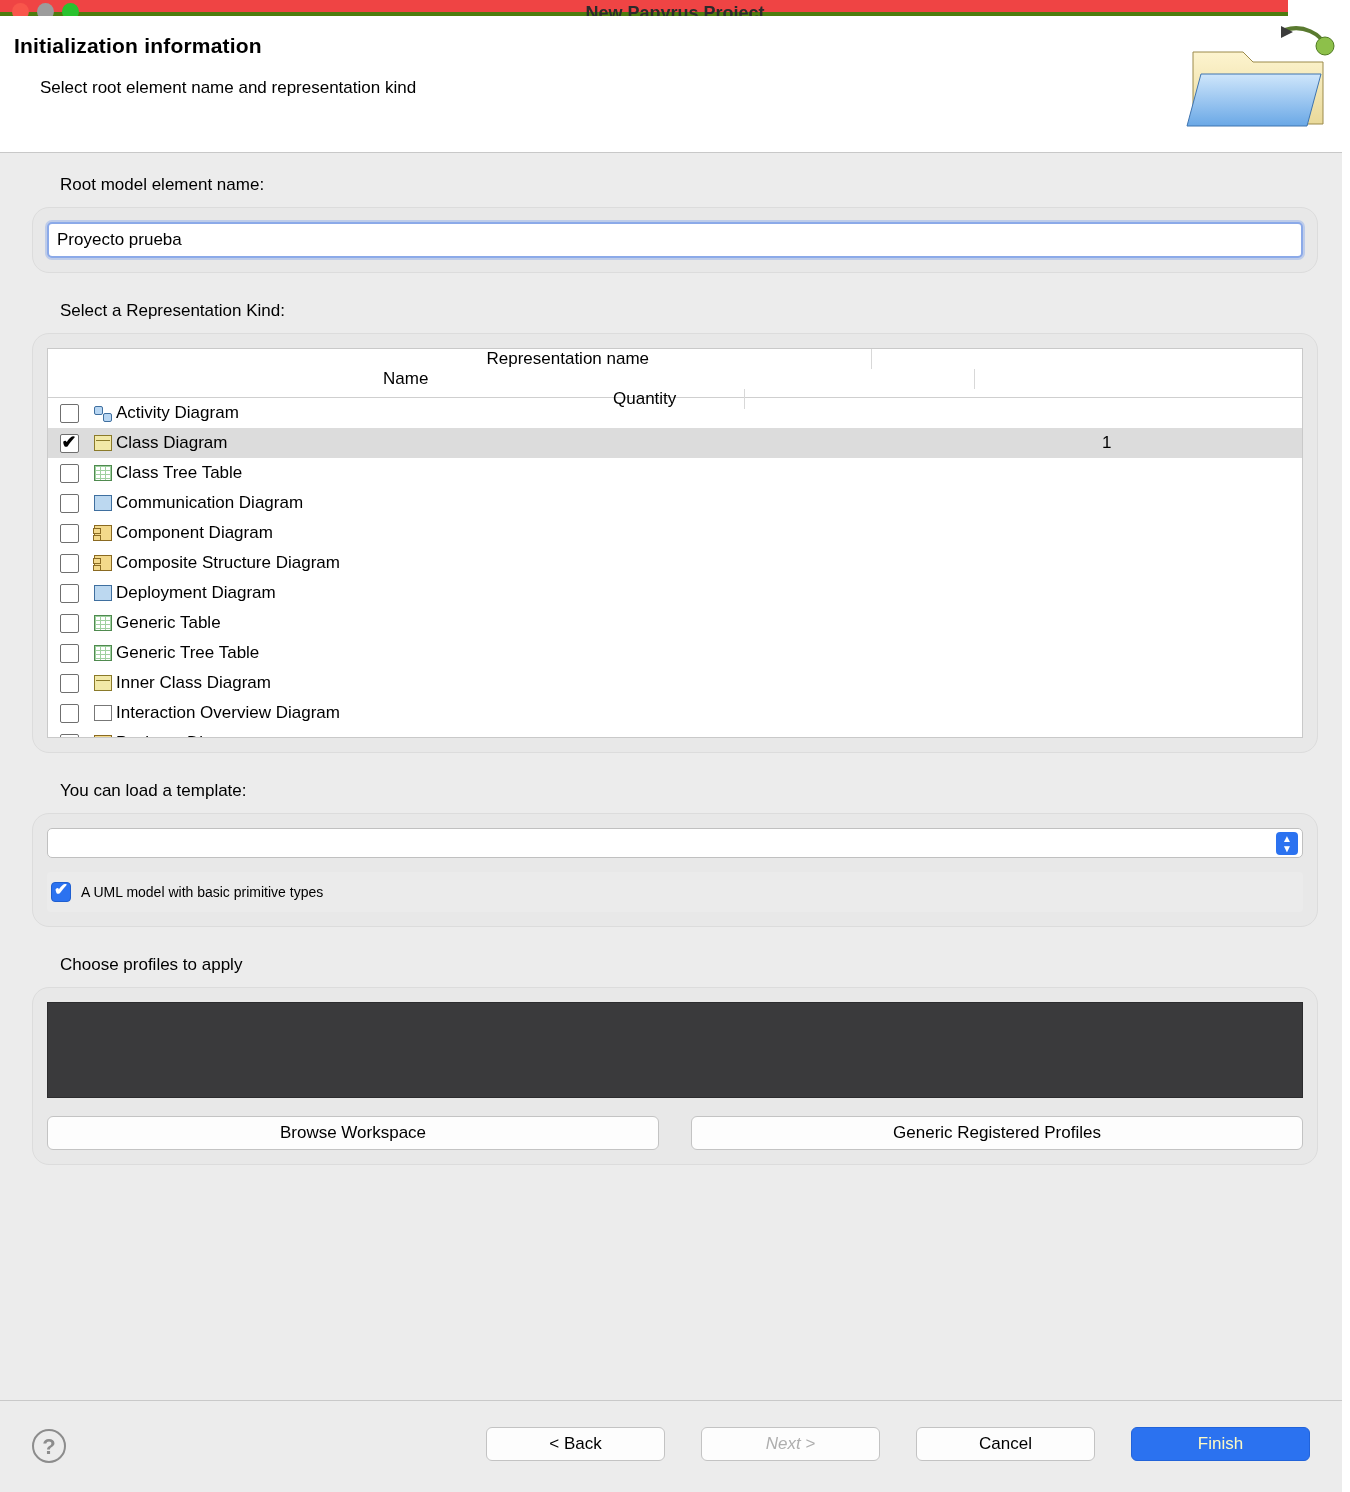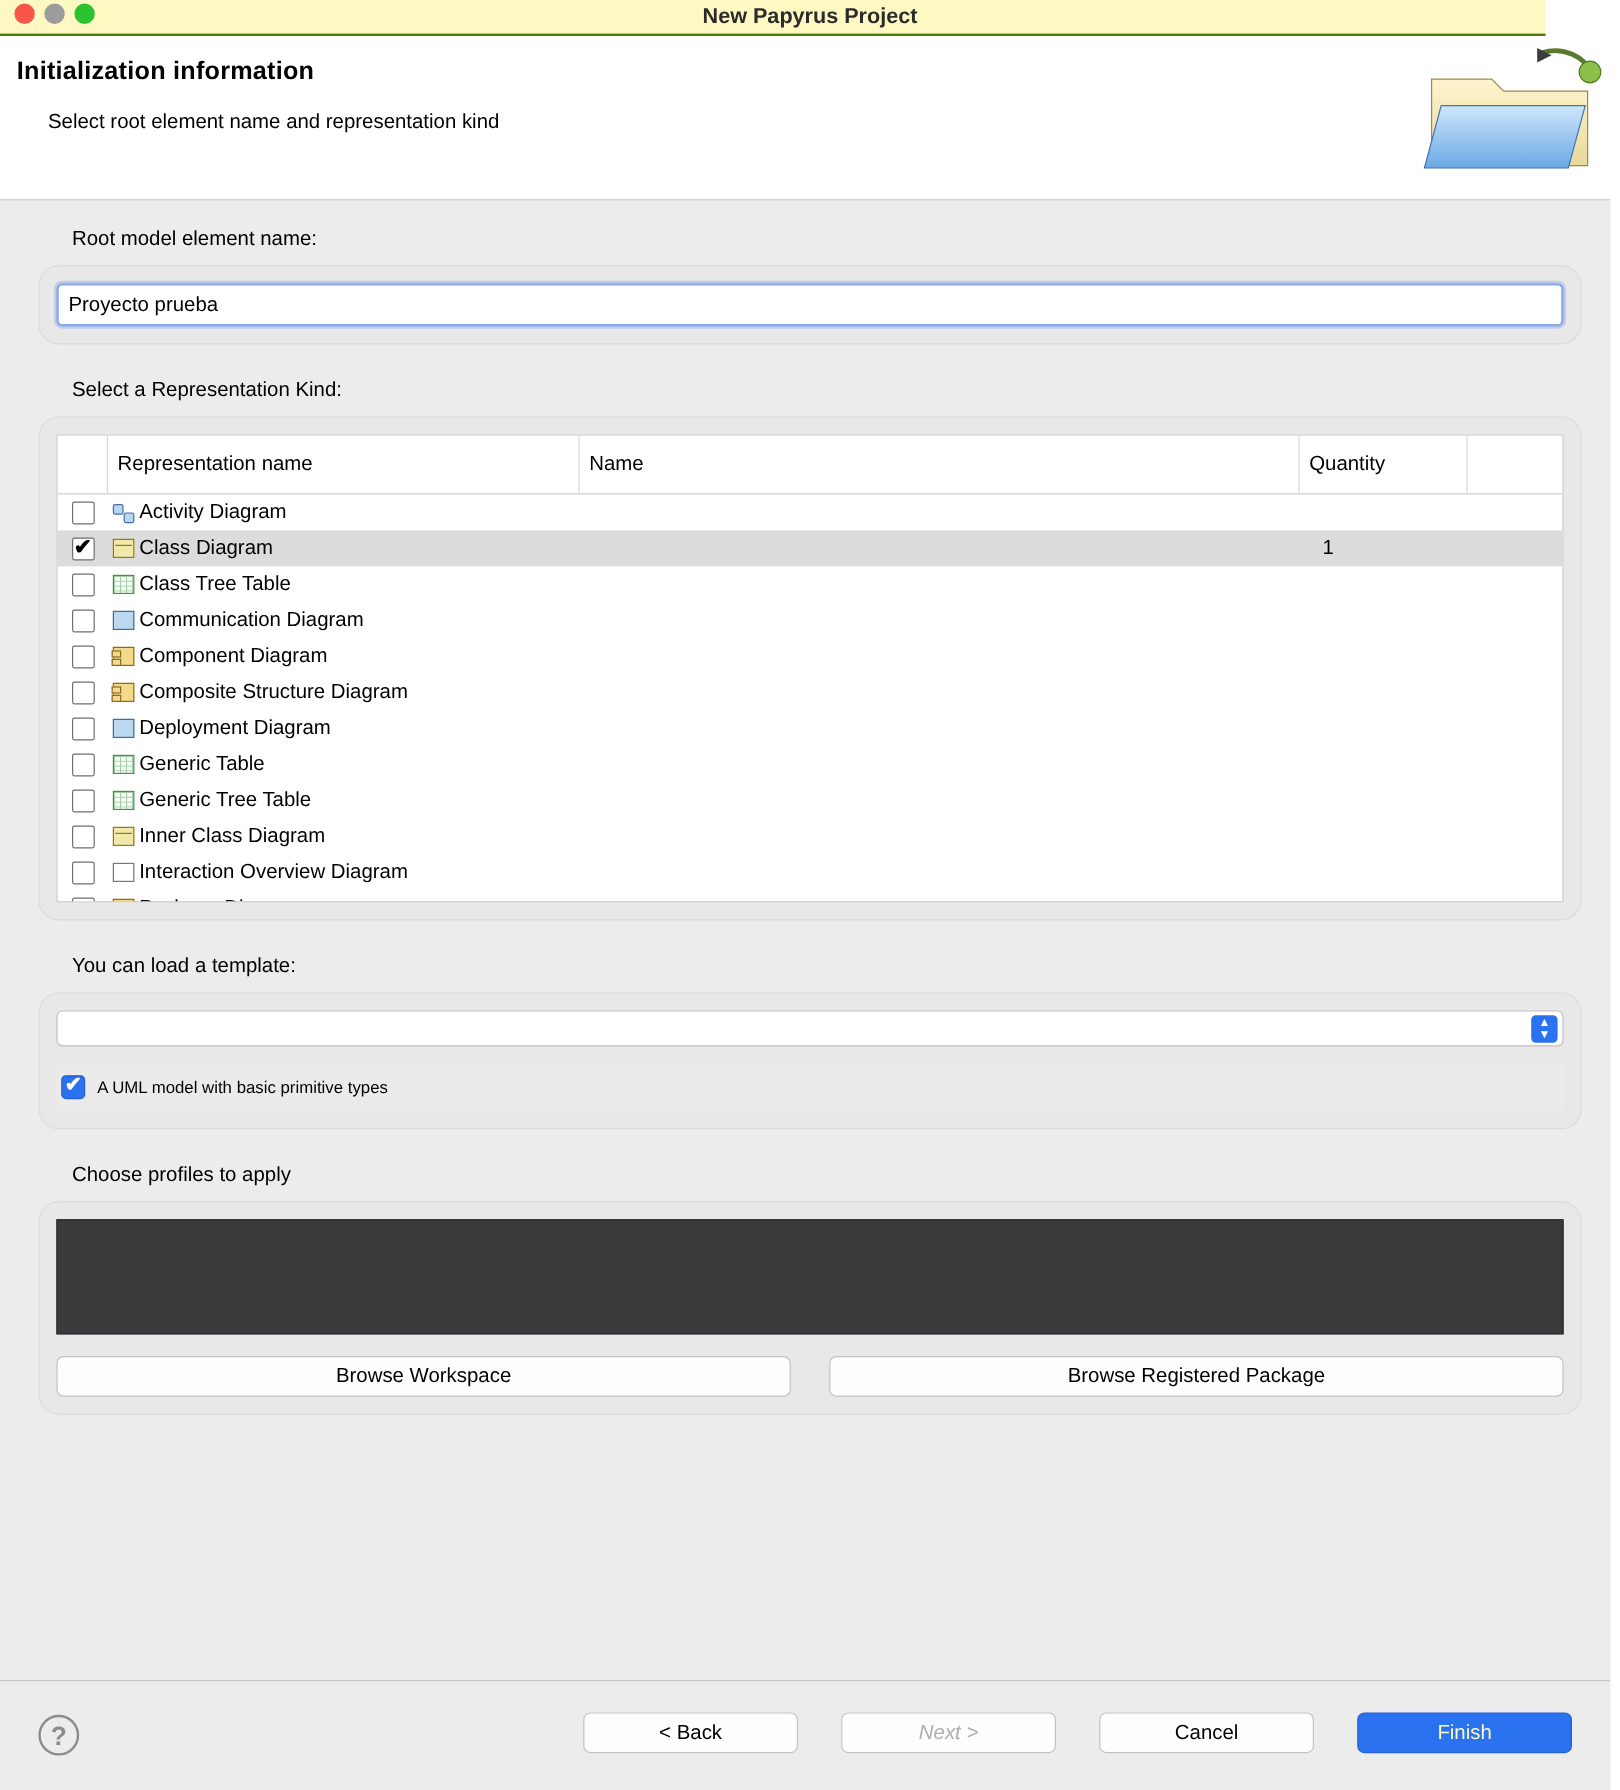--- a/index.html
+++ b/index.html
@@ -17,23 +17,23 @@
     width: 1350px;
     height: 1492px;
     background: #ececec;
     display: flex;
     flex-direction: column;
   }
 
   
   .titlebar {
     position: relative;
-    height: 30px;
-    background: #fef9c3;
-    border-bottom: 2px solid #4d7c0f;
+    height: 16px;
+    background: #ef4444;
+    border-bottom: 4px solid #4d7c0f;
     flex: 0 0 auto;
   }
   .traffic {
     position: absolute;
     left: 12px; top: 3px;
     display: flex;
     gap: 8px;
   }
   .dot { width: 17px; height: 17px; border-radius: 50%; }
   .dot.red { background: #f8564b; }
@@ -123,20 +123,21 @@
     overflow: hidden;
     position: relative;
   }
   .tbl-header {
     display: flex;
     height: 49px;
     border-bottom: 1px solid #cfcfcf;
     background: #fff;
     align-items: center;
     font-size: 17px;
+    flex-direction: column;
   }
   .th { padding-left: 8px; }
   .th.check { width: 42px; border-right: 1px solid #d8d8d8; height: 100%; }
   .th.repname { width: 393px; border-right: 1px solid #d8d8d8; height: 100%; display: flex; align-items: center; }
   .th.name { width: 600px; border-right: 1px solid #d8d8d8; height: 100%; display: flex; align-items: center; }
   .th.qty { width: 140px; border-right: 1px solid #d8d8d8; height: 100%; display: flex; align-items: center; }
   .th.tail { flex: 1 1 auto; height: 100%; }
 
   .row {
     display: flex;
@@ -551,21 +552,21 @@
       </div>
     </div>
 
     <div class="spacer-28"></div>
 
     <div class="field-label">Choose profiles to apply</div>
     <div class="group">
       <div class="profile-list"></div>
       <div class="profile-buttons">
         <button class="btn wide">Browse Workspace</button>
-        <button class="btn wide">Browse Registered Package</button>
+        <button class="btn wide">Generic Registered Profiles</button>
       </div>
     </div>
 
   </div>
 
   <div class="footer">
     <div class="help-icon">?</div>
     <div class="footer-buttons">
       <button class="fbtn">&lt; Back</button>
       <button class="fbtn disabled" disabled="">Next &gt;</button>

